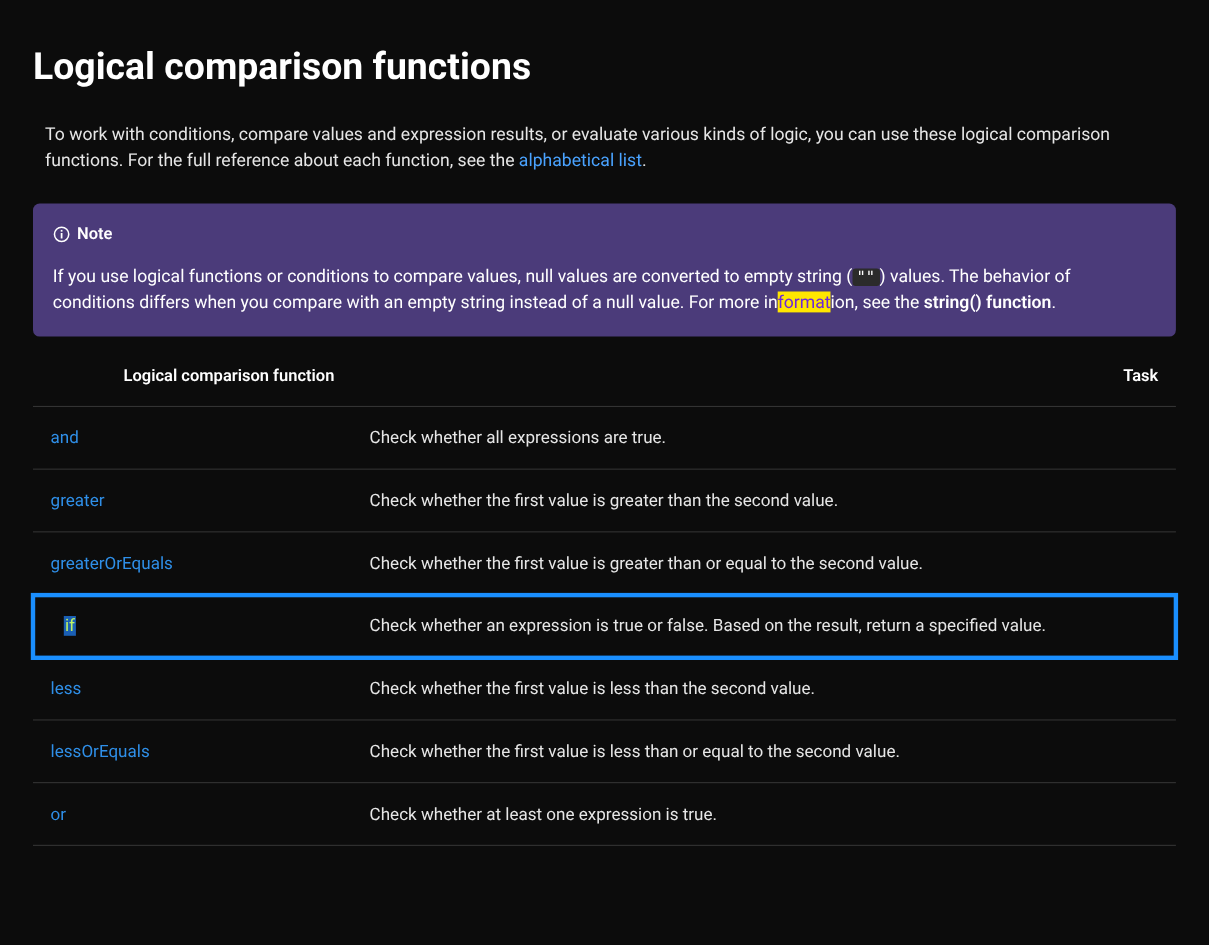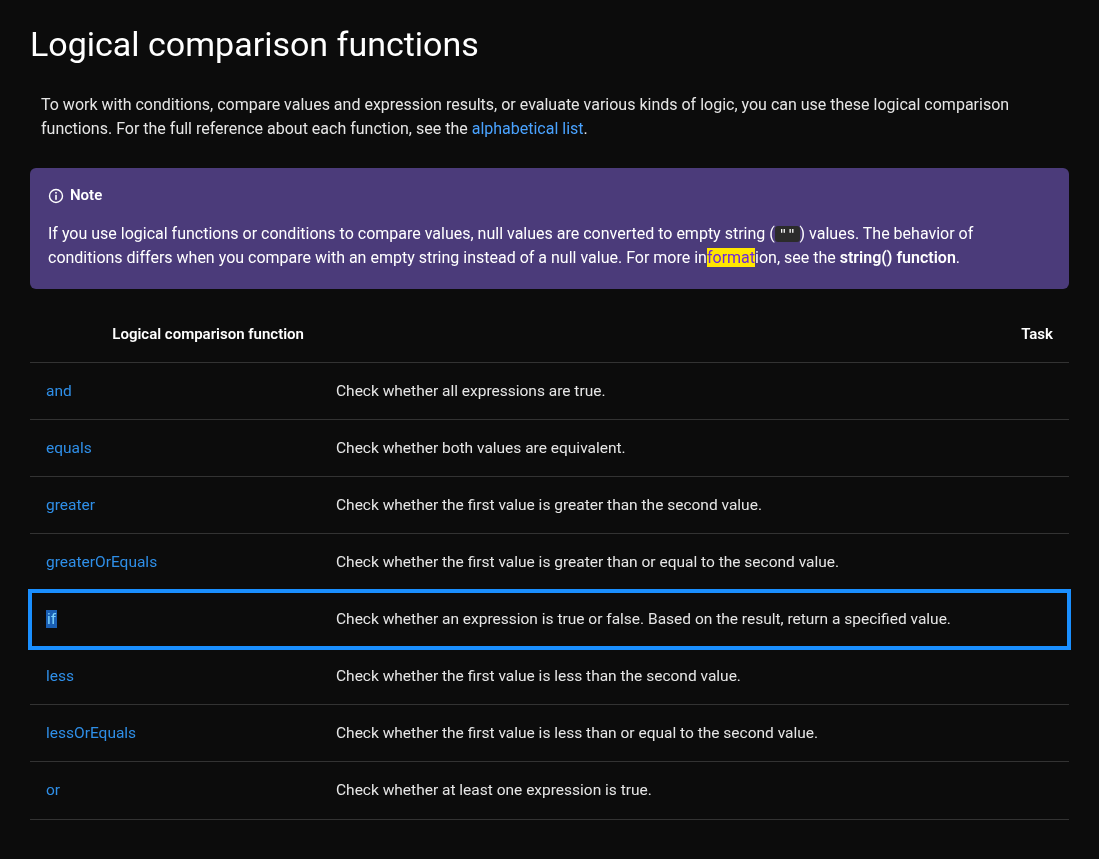--- a/index.html
+++ b/index.html
@@ -14,39 +14,39 @@
     height:859px;
     overflow:hidden;
   }
   .page{
     padding:18px 30px 30px 30px;
     box-sizing:border-box;
     width:1099px;
   }
   h1{
     font-size:34px;
-    font-weight:400;
-    margin:0 0 22px 0;
+    font-weight:700;
+    margin:17px 0 22px 0;
     color:#ffffff;
   }
   p.lead{
     margin:0 0 26px 11px;
     color:#e6e6e6;
     font-size:16px;
     max-width:1040px;
   }
   a.inline-link{
     color:#4aa3ff;
     text-decoration:none;
   }
   .note{
     background:#4b3b7a;
     border-radius:6px;
     padding:16px 18px 18px 18px;
-    margin:0 0 18px 0;
+    margin:0 0 8px 0;
     color:#ffffff;
     box-sizing:border-box;
   }
   .note-head{
     display:flex;
     align-items:center;
     gap:6px;
     font-weight:600;
     font-size:15px;
     margin-bottom:14px;
@@ -98,22 +98,23 @@
   tr.selected-row td{
     position:relative;
   }
   tr.selected-row{
     outline:4px solid #1a8fff;
     outline-offset:-2px;
   }
   
   .sel-highlight{
     background:#1a5fb4;
-    color:#7dd3fc;
+    color:#bef264;
     padding:0 1px;
+    margin-left:12px;
   }
 
   
   table.fn col.c1{ width:290px; }
 </style>
 </head>
 <body>
 
 <div class="page">
 
@@ -150,24 +151,20 @@
         <th>Logical comparison function</th>
         <th>Task</th>
       </tr>
     </thead>
     <tbody id="fn-body">
         <tr>
           <td class="fname"><a href="#">and</a></td>
           <td>Check whether all expressions are true.</td>
         </tr>
         <tr>
-          <td class="fname"><a href="#">equals</a></td>
-          <td>Check whether both values are equivalent.</td>
-        </tr>
-        <tr>
           <td class="fname"><a href="#">greater</a></td>
           <td>Check whether the first value is greater than the second value.</td>
         </tr>
         <tr>
           <td class="fname"><a href="#">greaterOrEquals</a></td>
           <td>Check whether the first value is greater than or equal to the second value.</td>
         </tr>
         <tr class="selected-row">
           <td class="fname"><a href="#"><span class="sel-highlight">if</span></a></td>
           <td>Check whether an expression is true or false. Based on the result, return a specified value.</td>

